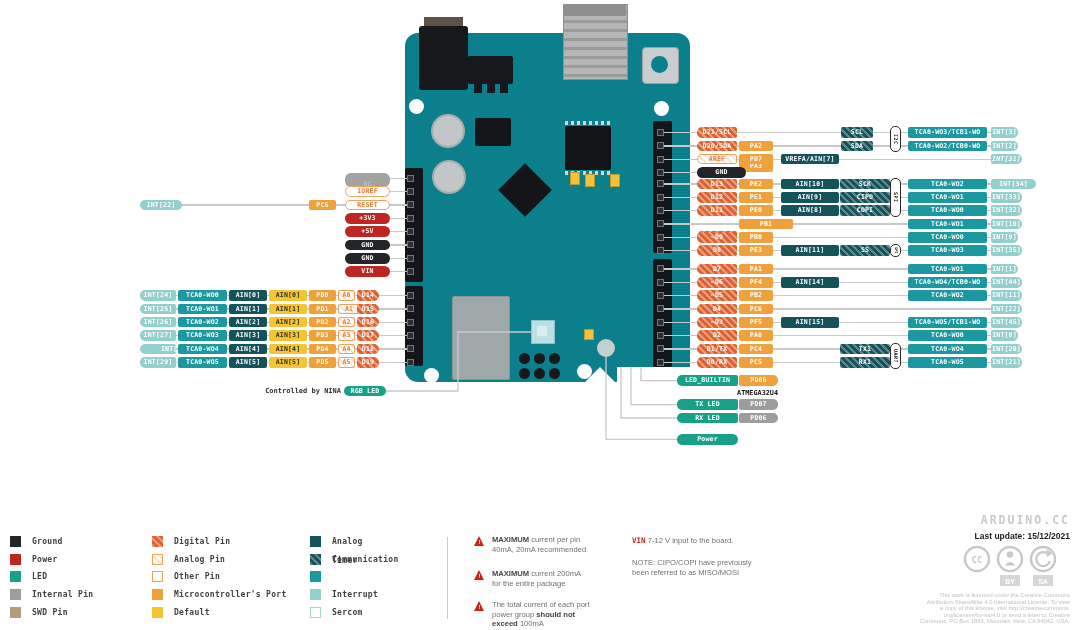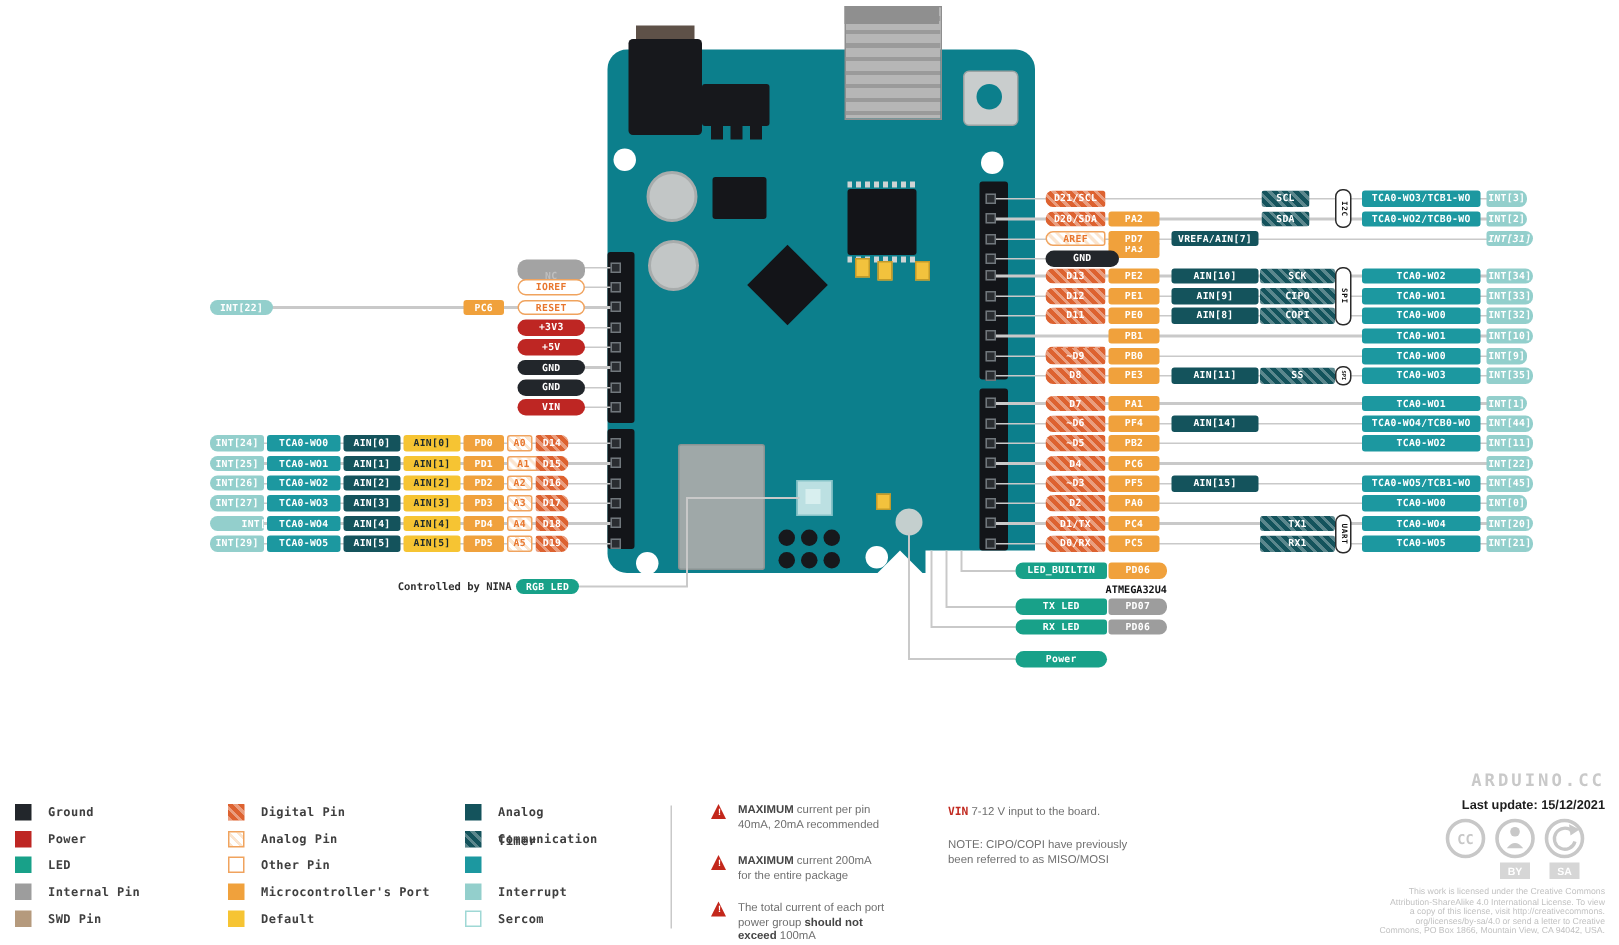--- a/index.html
+++ b/index.html
@@ -138,41 +138,41 @@
       <div class="bracket" style="left: 890px; top: 126.3px; height: 25.84px;">
         <span>I2C</span>
       </div>
       <div class="cline" style="left: 658px; top: 183.3px; width: 341px;"></div>
       <div class="hpin" style="left: 657px; top: 180.4px;"></div>
       <div class="pill digital" style="left: 697px; top: 178.7px; width: 40px; border-radius: 5px 2px 2px 5px;">D13</div>
       <div class="pill port" style="left: 739px; top: 178.7px; width: 34px; border-radius: 2px;">PE2</div>
       <div class="pill analog" style="left: 781px; top: 178.7px; width: 58px; border-radius: 2px;">AIN[10]</div>
       <div class="pill comm" style="left: 840px; top: 178.7px; width: 50px; border-radius: 2px;">SCK</div>
       <div class="pill timer" style="left: 908px; top: 178.7px; width: 79px; border-radius: 2px;">TCA0-WO2</div>
-      <div class="pill interrupt" style="left: 991px; top: 178.7px; width: 31px; border-radius: 2px 5px 5px 2px;">INT[34]</div>
+      <div class="pill interrupt" style="left: 991px; top: 178.7px; width: 45px; border-radius: 2px 5px 5px 2px;">INT[34]</div>
       <div class="cline" style="left: 658px; top: 196.64px; width: 341px;"></div>
       <div class="hpin" style="left: 657px; top: 193.74px;"></div>
       <div class="pill digital" style="left: 697px; top: 192.04px; width: 40px; border-radius: 5px 2px 2px 5px;">D12</div>
       <div class="pill port" style="left: 739px; top: 192.04px; width: 34px; border-radius: 2px;">PE1</div>
       <div class="pill analog" style="left: 781px; top: 192.04px; width: 58px; border-radius: 2px;">AIN[9]</div>
       <div class="pill comm" style="left: 840px; top: 192.04px; width: 50px; border-radius: 2px;">CIPO</div>
       <div class="pill timer" style="left: 908px; top: 192.04px; width: 79px; border-radius: 2px;">TCA0-WO1</div>
       <div class="pill interrupt" style="left: 991px; top: 192.04px; width: 31px; border-radius: 2px 5px 5px 2px;">INT[33]</div>
       <div class="cline" style="left: 658px; top: 209.98px; width: 341px;"></div>
       <div class="hpin" style="left: 657px; top: 207.08px;"></div>
       <div class="pill digital" style="left: 697px; top: 205.38px; width: 40px; border-radius: 5px 2px 2px 5px;">D11</div>
       <div class="pill port" style="left: 739px; top: 205.38px; width: 34px; border-radius: 2px;">PE0</div>
       <div class="pill analog" style="left: 781px; top: 205.38px; width: 58px; border-radius: 2px;">AIN[8]</div>
       <div class="pill comm" style="left: 840px; top: 205.38px; width: 50px; border-radius: 2px;">COPI</div>
       <div class="pill timer" style="left: 908px; top: 205.38px; width: 79px; border-radius: 2px;">TCA0-WO0</div>
       <div class="pill interrupt" style="left: 991px; top: 205.38px; width: 31px; border-radius: 2px 5px 5px 2px;">INT[32]</div>
       <div class="cline" style="left: 658px; top: 223.32px; width: 341px;"></div>
       <div class="hpin" style="left: 657px; top: 220.42px;"></div>
       <div class="pill digital" style="left: 697px; top: 218.72px; width: 40px; border-radius: 5px 2px 2px 5px; margin-top: 12px;">~D10</div>
-      <div class="pill port" style="left: 739px; top: 218.72px; width: 34px; border-radius: 2px;">PB1</div>
+      <div class="pill port" style="left: 739px; top: 218.72px; width: 54px; border-radius: 2px;">PB1</div>
       <div class="pill timer" style="left: 908px; top: 218.72px; width: 79px; border-radius: 2px;">TCA0-WO1</div>
       <div class="pill interrupt" style="left: 991px; top: 218.72px; width: 31px; border-radius: 2px 5px 5px 2px;">INT[10]</div>
       <div class="cline" style="left: 658px; top: 236.66px; width: 341px;"></div>
       <div class="hpin" style="left: 657px; top: 233.76px;"></div>
       <div class="pill digital" style="left: 697px; top: 232.06px; width: 40px; border-radius: 5px 2px 2px 5px;">~D9</div>
       <div class="pill port" style="left: 739px; top: 232.06px; width: 34px; border-radius: 2px;">PB0</div>
       <div class="pill timer" style="left: 908px; top: 232.06px; width: 79px; border-radius: 2px;">TCA0-WO0</div>
       <div class="pill interrupt" style="left: 991px; top: 232.06px; width: 27px; border-radius: 2px 5px 5px 2px;">INT[9]</div>
       <div class="cline" style="left: 658px; top: 250px; width: 341px;"></div>
       <div class="hpin" style="left: 657px; top: 247.1px;"></div>

